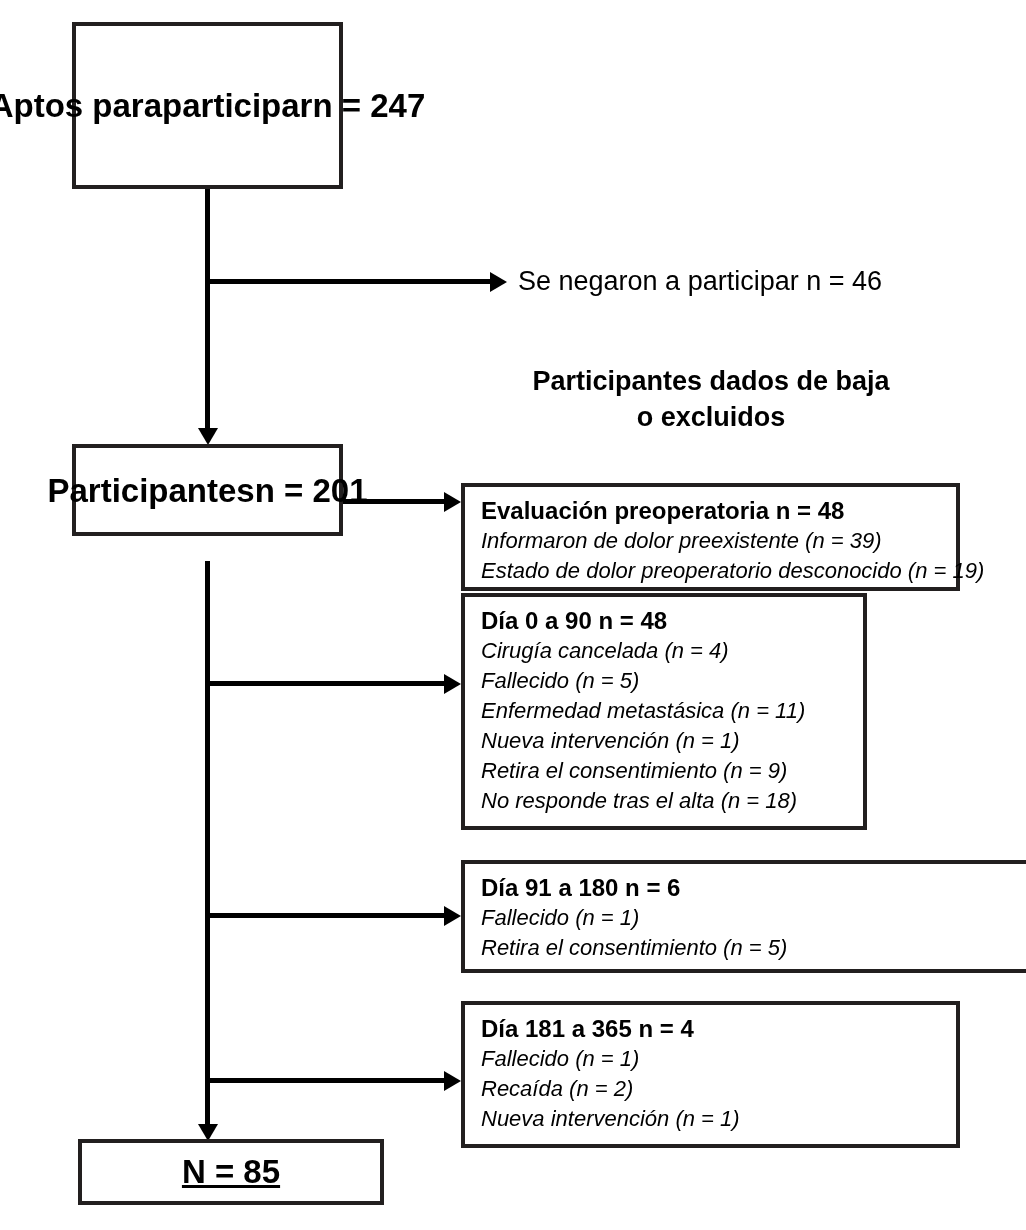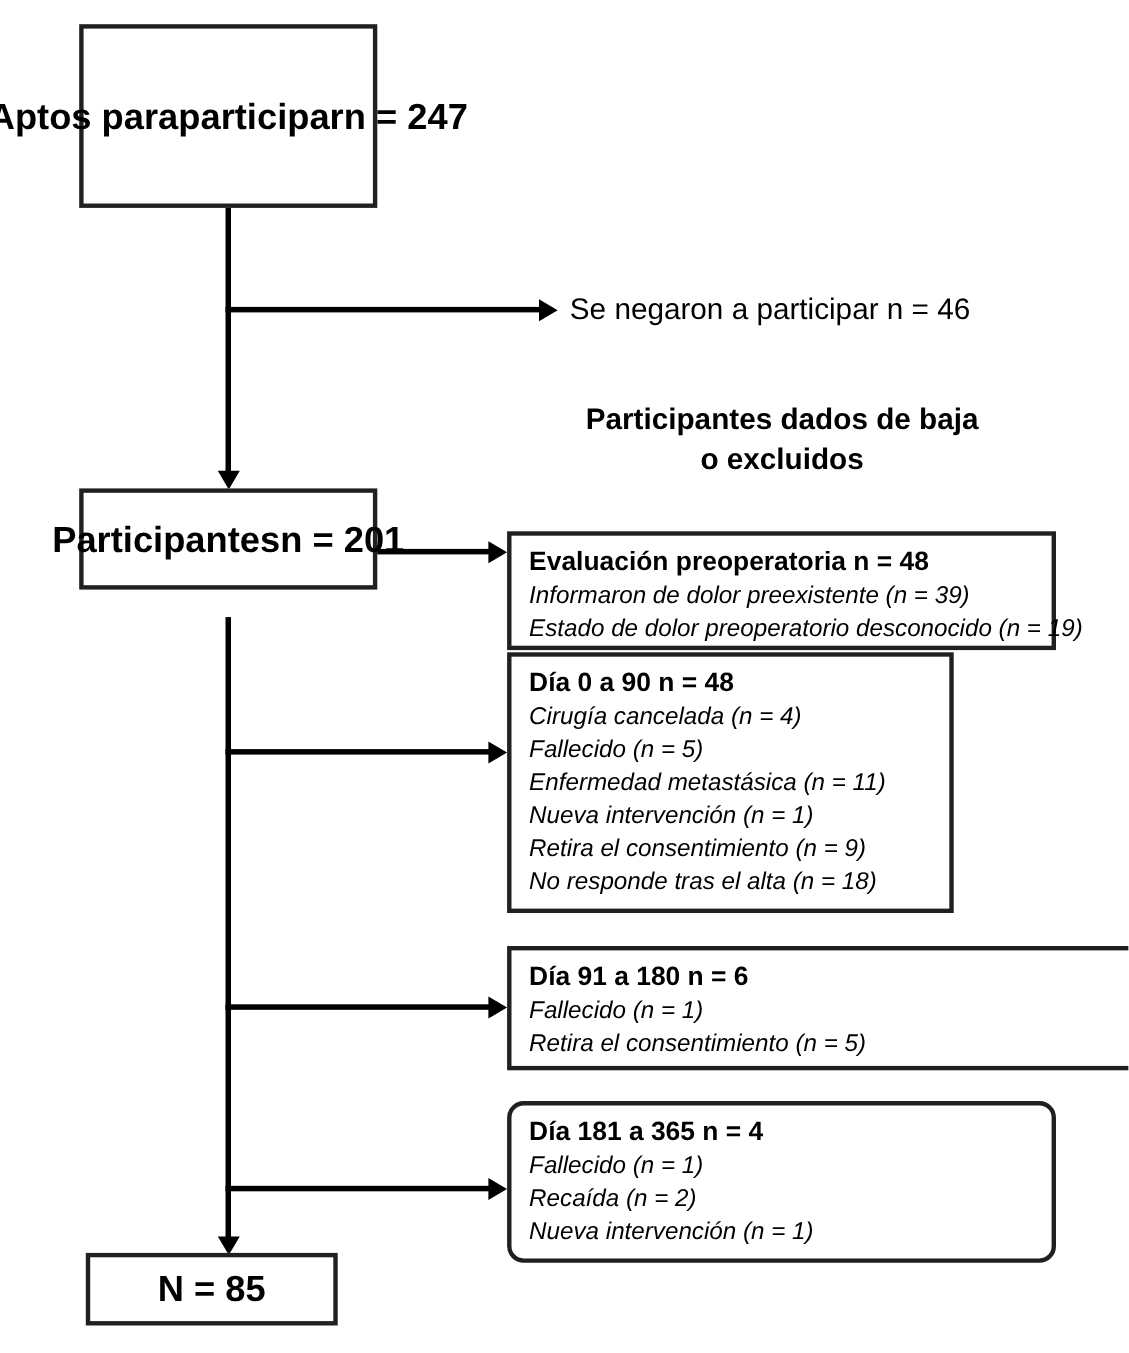--- a/index.html
+++ b/index.html
@@ -161,24 +161,24 @@
     <div class="excl-item">Retira el consentimiento (n = 9)</div>
     <div class="excl-item">No responde tras el alta (n = 18)</div>
   </div>
 
   <div class="box box-left" style="left:461px; top:860px; width:598px; height:113px;">
     <div class="excl-head">Día 91 a 180 n = 6</div>
     <div class="excl-item">Fallecido (n = 1)</div>
     <div class="excl-item">Retira el consentimiento (n = 5)</div>
   </div>
 
-  <div class="box box-left" style="left:461px; top:1001px; width:499px; height:147px;border-radius:15px;">
+  <div class="box box-left" style="left:461px; top:1001px; width:499px; height:147px;">
     <div class="excl-head">Día 181 a 365 n = 4</div>
     <div class="excl-item">Fallecido (n = 1)</div>
     <div class="excl-item">Recaída (n = 2)</div>
     <div class="excl-item">Nueva intervención (n = 1)</div>
   </div>
 
-  <div class="box box-center" style="left:78px; top:1139px; width:229px; height:66px;">
+  <div class="box box-center" style="left:78px; top:1139px; width:306px; height:66px;text-decoration:underline;">
     <div class="terminal-line">N = 85</div>
   </div>
 
 </div>
 
 </body></html>

